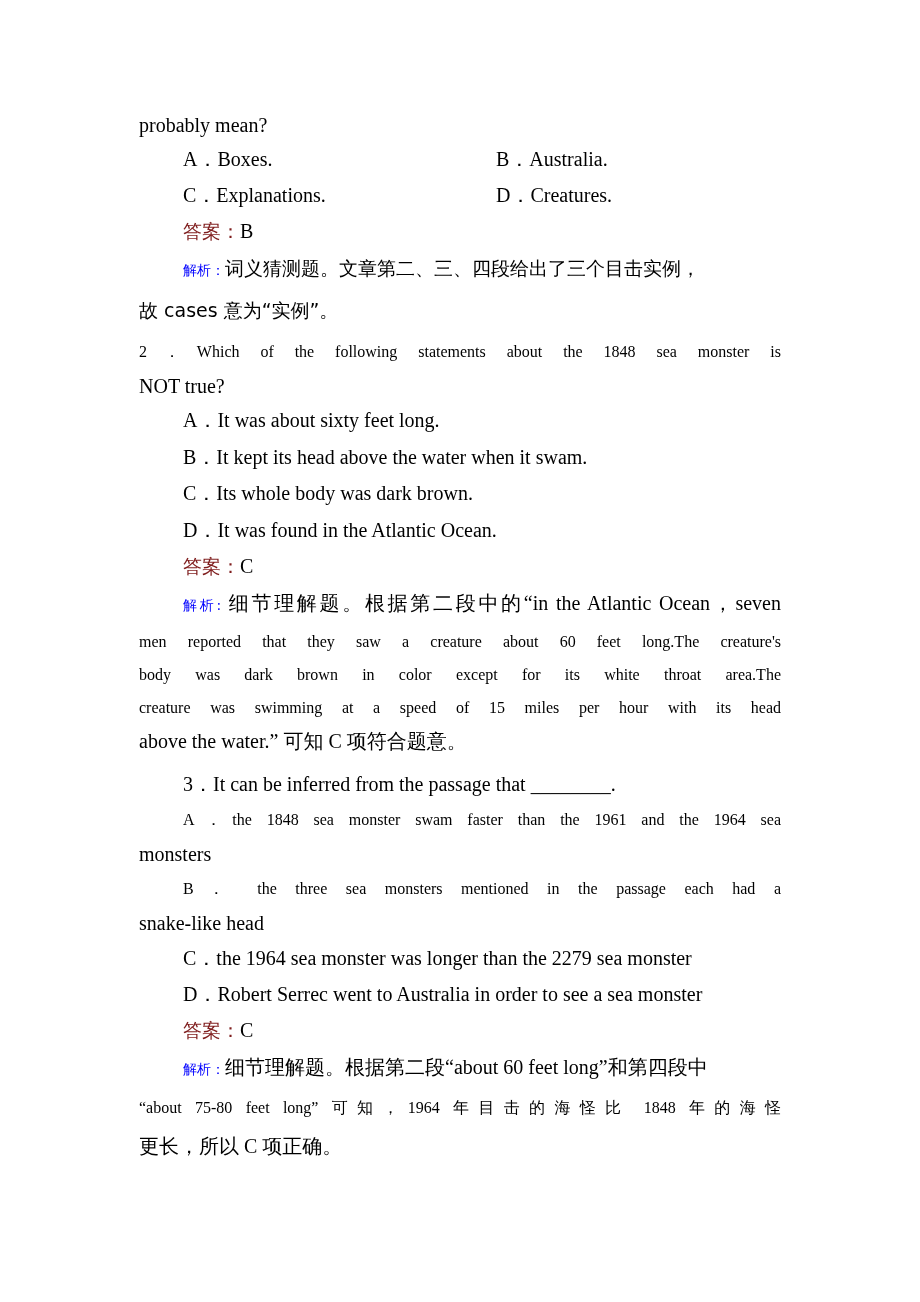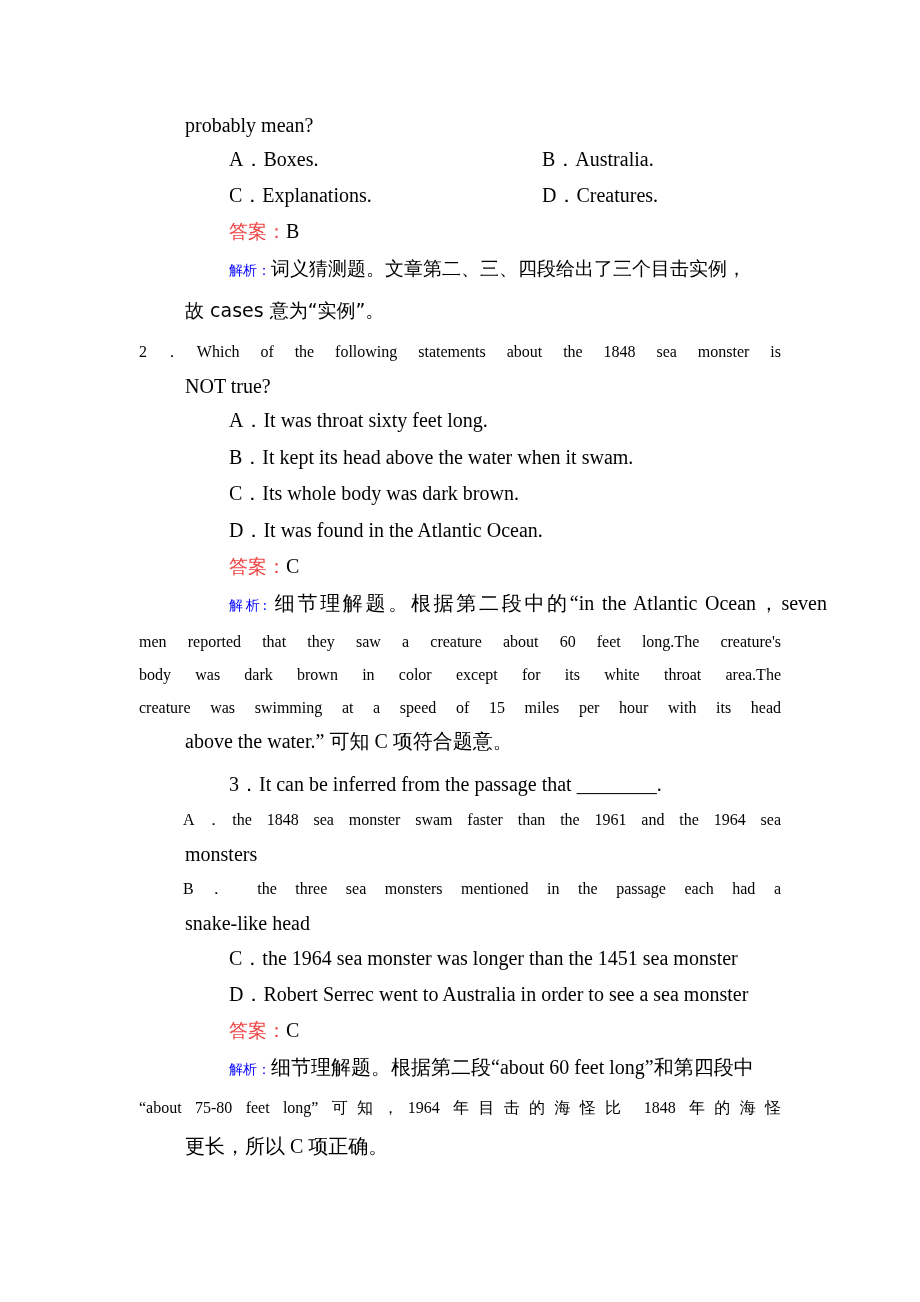--- a/index.html
+++ b/index.html
@@ -1,21 +1,21 @@
 <!DOCTYPE html>
 <html><head>
 <meta charset="utf-8">
 <style>
   html, body { margin: 0; padding: 0; background: #ffffff; }
   body { width: 920px; height: 1302px; position: relative; overflow: hidden;
          font-family: "Liberation Serif", "DejaVu Serif", serif; color: #000; }
-  .line { position: absolute; font-size: 20px; line-height: 24px; white-space: nowrap; margin-left: 46px; }
+  .line { position: absolute; font-size: 20px; line-height: 24px; white-space: nowrap; }
   .just { position: absolute; left: 139px; width: 642px; font-size: 16px; line-height: 24px;
           text-align: justify; text-align-last: justify; white-space: nowrap; }
-  .lbl-red { color: #ef4444; font-family: "DejaVu Sans", sans-serif; font-size: 19px; }
+  .lbl-red { color: #7f1d1d; font-family: "DejaVu Sans", sans-serif; font-size: 19px; }
   .lbl-blue { color: #0000ff; font-family: "DejaVu Sans", sans-serif; font-size: 14px; }
   .cn { font-family: "DejaVu Sans", sans-serif; font-size: 19px; }
 </style>
 </head>
 <body>
 
 <div class="line" style="left:139px; top:113px;">probably mean?</div>
 <div class="line" style="left:183px; top:147px;">A．Boxes.</div>
 <div class="line" style="left:496px; top:147px;">B．Australia.</div>
 <div class="line" style="left:183px; top:183px;">C．Explanations.</div>
@@ -23,41 +23,41 @@
 <div class="line" style="left:183px; top:219px;">
   <span class="lbl-red">答案：</span><span>B</span>
 </div>
 <div class="line" style="left:183px; top:256px;">
   <span class="lbl-blue">解析：</span><span class="cn">词义猜测题。文章第二、三、四段给出了三个目击实例，</span>
 </div>
 <div class="line cn" style="left:139px; top:298px;">故 cases 意为“实例”。</div>
 
 <div class="just" style="top:340px;">2．Which of the following statements about the 1848 sea monster is</div>
 <div class="line" style="left:139px; top:374px;">NOT true?</div>
-<div class="line" style="left:183px; top:408px;">A．It was throat sixty feet long.</div>
+<div class="line" style="left:183px; top:408px;">A．It was about sixty feet long.</div>
 <div class="line" style="left:183px; top:445px;">B．It kept its head above the water when it swam.</div>
 <div class="line" style="left:183px; top:481px;">C．Its whole body was dark brown.</div>
 <div class="line" style="left:183px; top:518px;">D．It was found in the Atlantic Ocean.</div>
 <div class="line" style="left:183px; top:554px;">
   <span class="lbl-red">答案：</span><span>C</span>
 </div>
 <div class="line" style="left:183px; top:591px; width:598px; text-align:justify; text-align-last:justify;">
   <span class="lbl-blue">解析:</span><span> 细节理解题。根据第二段中的“in the Atlantic Ocean，seven</span>
 </div>
 <div class="just" style="top:630px;">men reported that they saw a creature about 60 feet long.The creature's</div>
 <div class="just" style="top:663px;">body was dark brown in color except for its white throat    area.The</div>
 <div class="just" style="top:696px;">creature    was swimming at a speed of 15 miles per hour with its head</div>
 <div class="line" style="left:139px; top:729px;">above the water.” 可知 C 项符合题意。</div>
 
 <div class="line" style="left:183px; top:772px;">3．It can be inferred from the passage that ________.</div>
 <div class="just" style="left:183px; width:598px; top:808px;">A．the 1848 sea monster swam faster than the 1961 and the 1964 sea</div>
 <div class="line" style="left:139px; top:842px;">monsters</div>
 <div class="just" style="left:183px; width:598px; top:877px;">B． the three sea monsters mentioned in the passage each had a</div>
 <div class="line" style="left:139px; top:911px;text-align:right;">snake-like head</div>
-<div class="line" style="left:183px; top:946px;">C．the 1964 sea monster was longer than the 1451 sea monster</div>
+<div class="line" style="left:183px; top:946px;">C．the 1964 sea monster was longer than the 2279 sea monster</div>
 <div class="line" style="left:183px; top:982px;">D．Robert Serrec went to Australia in order to see a sea monster</div>
 <div class="line" style="left:183px; top:1018px;">
   <span class="lbl-red">答案：</span><span>C</span>
 </div>
 <div class="line" style="left:183px; top:1055px;">
   <span class="lbl-blue">解析：</span><span>细节理解题。根据第二段“about 60 feet long”和第四段中</span>
 </div>
 <div class="just" style="top:1096px;">“about 75-80 feet long” 可知，1964 年目击的海怪比 1848 年的海怪</div>
 <div class="line" style="left:139px; top:1134px;">更长，所以 C 项正确。</div>
 

